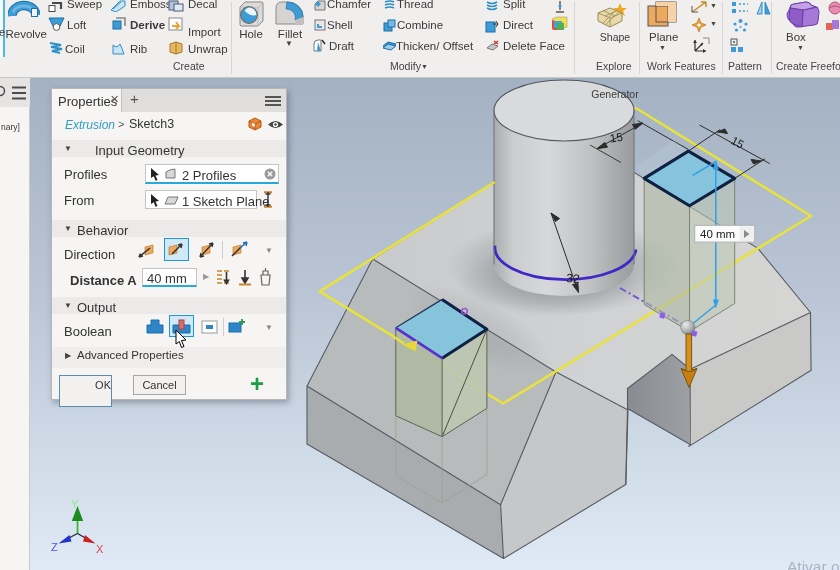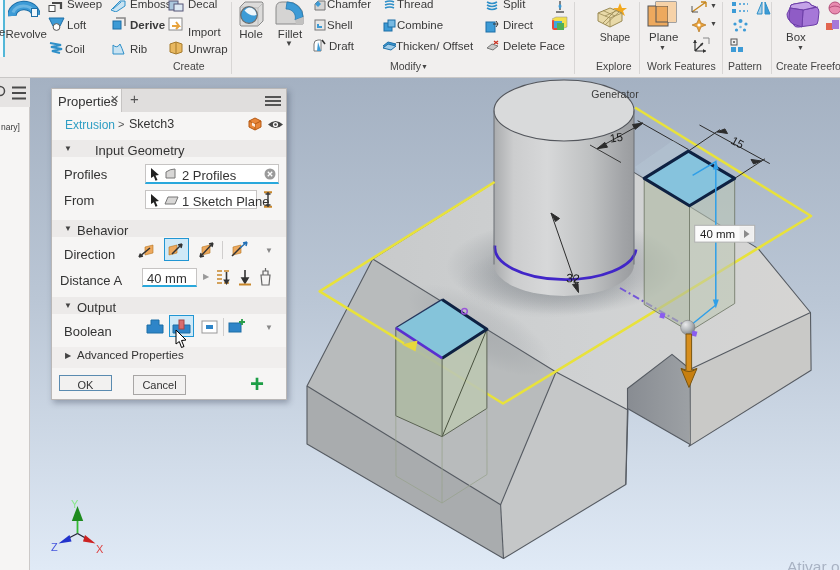--- a/index.html
+++ b/index.html
@@ -404,21 +404,21 @@
  <div class="abs" style="left:0;top:0;width:70px;height:23px;background:#f7f6f5;border-right:1px solid #c6c4c3;"></div>
  <div class="ptxt" style="left:6px;top:5px;">Properties</div>
  <div class="abs" style="left:58px;top:4px;font-size:11px;color:#555;">✕</div>
  <div class="abs" style="left:78px;top:1px;font-size:15px;color:#555;">+</div>
  <div class="abs" style="left:213px;top:5px;width:16px;">
    <div style="height:2px;background:#555;margin:2px 0;"></div>
    <div style="height:2px;background:#555;margin:2px 0;"></div>
    <div style="height:2px;background:#555;margin:2px 0;"></div>
  </div>
 
- <div class="abs" style="left:13px;top:29px;font-size:12px;color:#2f9ec4;border-bottom:1.5px solid #2f9ec4;padding-bottom:11px;">Extrusion</div>
+ <div class="abs" style="left:13px;top:29px;font-size:12px;color:#2f9ec4;border-bottom:1.5px solid #2f9ec4;padding-bottom:11px;font-style:italic;">Extrusion</div>
  <div class="abs" style="left:66px;top:29px;font-size:11px;color:#555;">&gt;</div>
  <div class="abs" style="left:77px;top:28px;font-size:12.5px;color:#333;">Sketch3</div>
  <svg class="abs" style="left:195px;top:27px" width="16" height="16" viewBox="0 0 16 16">
       <path d="M2 5 L8 2 L14 5 L14 11 L8 14 L2 11 Z" fill="#e8873a" stroke="#b55a14"></path>
       <path d="M2 5 L8 8 L14 5 M8 8 L8 14" stroke="#b55a14" fill="none"></path>
       <path d="M5 6.5 L8 8 L8 11 L5 9.5 Z" fill="#fff" opacity=".85"></path>
     </svg>
  <svg class="abs" style="left:215px;top:30px" width="17" height="11" viewBox="0 0 17 11">
       <path d="M1 5.5 Q8.5 -1.5 16 5.5 Q8.5 12.5 1 5.5 Z" fill="#444"></path>
       <circle cx="8.5" cy="5.5" r="2.6" fill="#f6f5f4"></circle>
@@ -472,21 +472,21 @@
       <path d="M5 6 L13 4 L13 12 L5 14 Z" fill="#eda95e" stroke="#b5731d" stroke-width=".6"></path>
       <path d="M3 16 L16 2 M16 2 L12 3 M16 2 L15 6 M3 16 L7 15 M3 16 L4 12" stroke="#333" stroke-width="1.4" fill="none"></path>
     </svg>
  <div class="abs" style="left:170px;top:152px;width:1px;height:18px;background:#d0cecd;"></div>
  <svg class="abs" style="left:176px;top:152px" width="21" height="19" viewBox="0 0 21 19">
       <path d="M5 6 L13 4 L13 12 L5 14 Z" fill="#eda95e" stroke="#b5731d" stroke-width=".6"></path>
       <path d="M4 15 L13 6" stroke="#333" stroke-width="1.5" fill="none"></path>
       <path d="M12 7 L19 1 M19 1 L15 2 M19 1 L18 5" stroke="#2470b5" stroke-width="1.5" fill="none"></path>
     </svg>
  <div class="abs" style="left:213px;top:157px;font-size:8px;color:#888;">▼</div>
- <div class="ptxt" style="left:8px;top:184px;">Distance A</div>
+ <div class="ptxt" style="left:18px;top:184px;font-weight:bold;">Distance A</div>
  <div class="inbox" style="left:90px;top:179px;width:55px;height:19px;border-bottom:2px solid #29a8dc;"></div>
  <div class="ptxt" style="left:95px;top:182px;">40 mm</div>
  <div class="abs" style="left:151px;top:183px;font-size:8px;color:#999;">▶</div>
  <svg class="abs" style="left:164px;top:179px" width="16" height="19" viewBox="0 0 16 19">
       <path d="M1 3 H6 M1 7 H6 M1 11 H6 M1 15 H6 M8 3 H13 M8 15 H13" stroke="#c8862a" stroke-width="1.7"></path>
       <path d="M10.5 4 L10.5 12" stroke="#333" stroke-width="1.6"></path>
       <path d="M10.5 17 L7.2 11.5 L13.8 11.5 Z" fill="#333"></path>
     </svg>
  <svg class="abs" style="left:186px;top:179px" width="14" height="19" viewBox="0 0 14 19">
       <path d="M7 2 L7 12 M7 15 L4 10 L10 10 Z" stroke="#333" fill="#333" stroke-width="1.6"></path>
@@ -520,16 +520,16 @@
  <div class="abs" style="left:213px;top:234px;font-size:8px;color:#888;">▼</div>
 
  <svg class="abs" style="left:123px;top:240px;z-index:5" width="14" height="20" viewBox="0 0 14 20">
       <path d="M1 1 L11 11 L6.5 11.5 L9 17.5 L6.5 18.5 L4.3 12.5 L1 15 Z" fill="#fff" stroke="#000" stroke-width="1"></path>
     </svg>
 
  <div class="abs" style="left:0;top:258px;width:234px;height:21px;background:#f0eeed;"></div>
  <div class="abs" style="left:13px;top:262px;font-size:8px;color:#444;">▶</div>
  <div class="abs" style="left:25px;top:260px;font-size:11.5px;color:#333;">Advanced Properties</div>
 
- <div class="abs" style="left:7px;top:286px;width:53px;height:16px;background:#f2f1f0;border:1px solid #5a8bb0;text-align:center;font-size:11px;color:#333;line-height:18px;">OK</div>
+ <div class="abs" style="left:7px;top:286px;width:53px;height:32px;background:#f2f1f0;border:1px solid #5a8bb0;text-align:right;font-size:11px;color:#333;line-height:18px;">OK</div>
  <div class="abs" style="left:81px;top:286px;width:53px;height:20px;background:#f2f1f0;border:1px solid #a8a6a5;text-align:center;font-size:11px;color:#333;line-height:18px;">Cancel</div>
  <div class="abs" style="left:198px;top:281px;font-size:24px;color:#1d9e46;font-weight:bold;">+</div>
 </div>
 
 </body></html>

